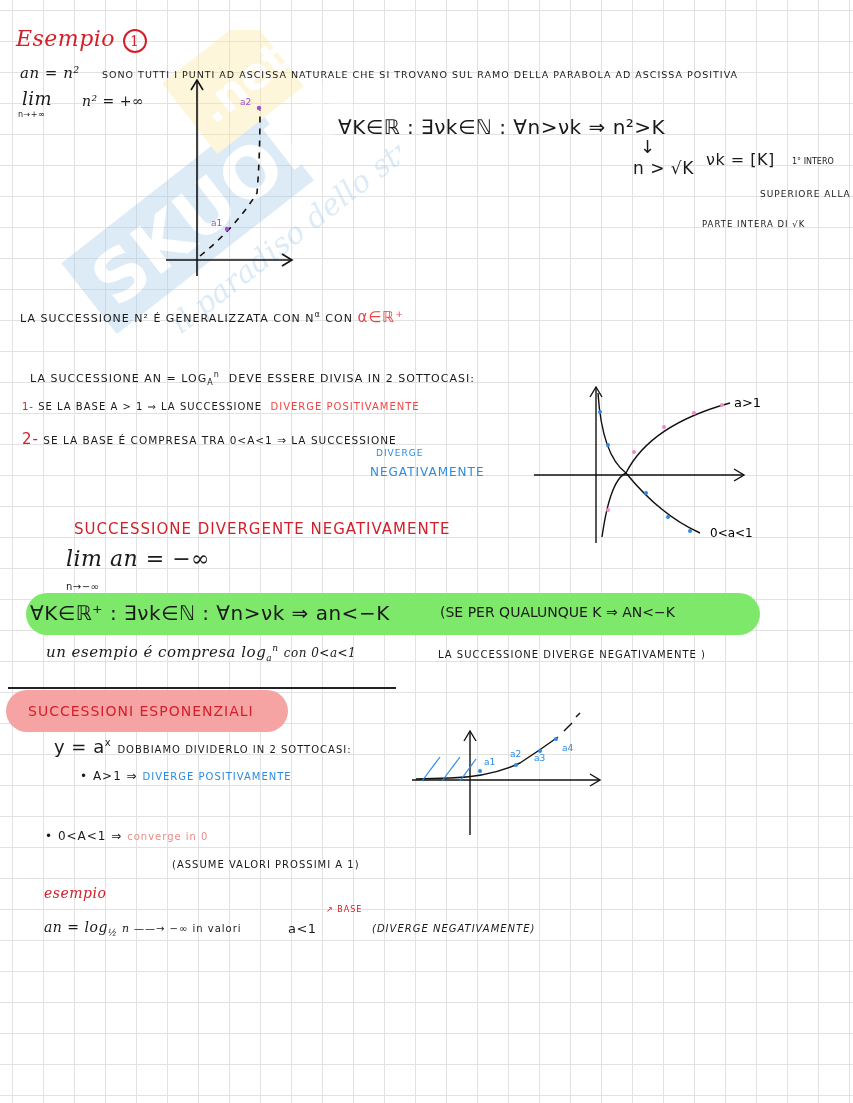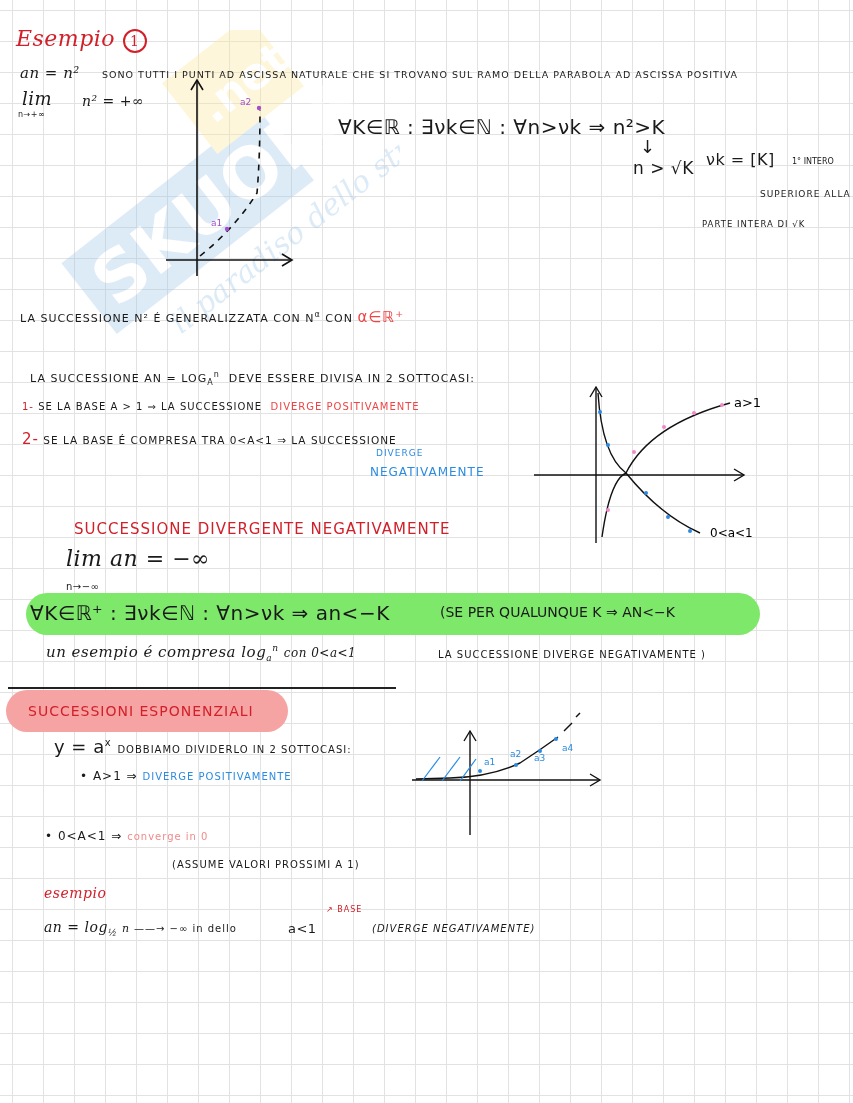--- a/index.html
+++ b/index.html
@@ -175,16 +175,16 @@
   <text x="100" y="52" font-size="9" fill="#2b8be0" font-family="DejaVu Sans, sans-serif">a2</text>
   <text x="124" y="56" font-size="9" fill="#2b8be0" font-family="DejaVu Sans, sans-serif">a3</text>
   <text x="152" y="46" font-size="9" fill="#2b8be0" font-family="DejaVu Sans, sans-serif">a4</text>
 </svg>
 
 <div class="t hand red" style="left:44px;top:886px;font-size:14px;">esempio</div>
 <div class="t hand" style="left:44px;top:920px;font-size:14px;">
   <span>an = log</span><sub style="font-size:9px;">½</sub>
   <span style="font-size:11px;">n</span>
 </div>
-<div class="t caps" style="left:134px;top:924px;font-size:10px;text-transform:none;">——→ −∞ in dello</div>
+<div class="t caps" style="left:134px;top:924px;font-size:10px;text-transform:none;">——→ −∞ in valori</div>
 <div class="t" style="left:288px;top:922px;font-size:13px;">a&lt;1</div>
 <div class="t caps red" style="left:326px;top:906px;font-size:8px;">↗ <span>base</span></div>
 <div class="t caps" style="left:372px;top:924px;font-size:10px;font-style:italic;">(diverge negativamente)</div>
 
 </body></html>

